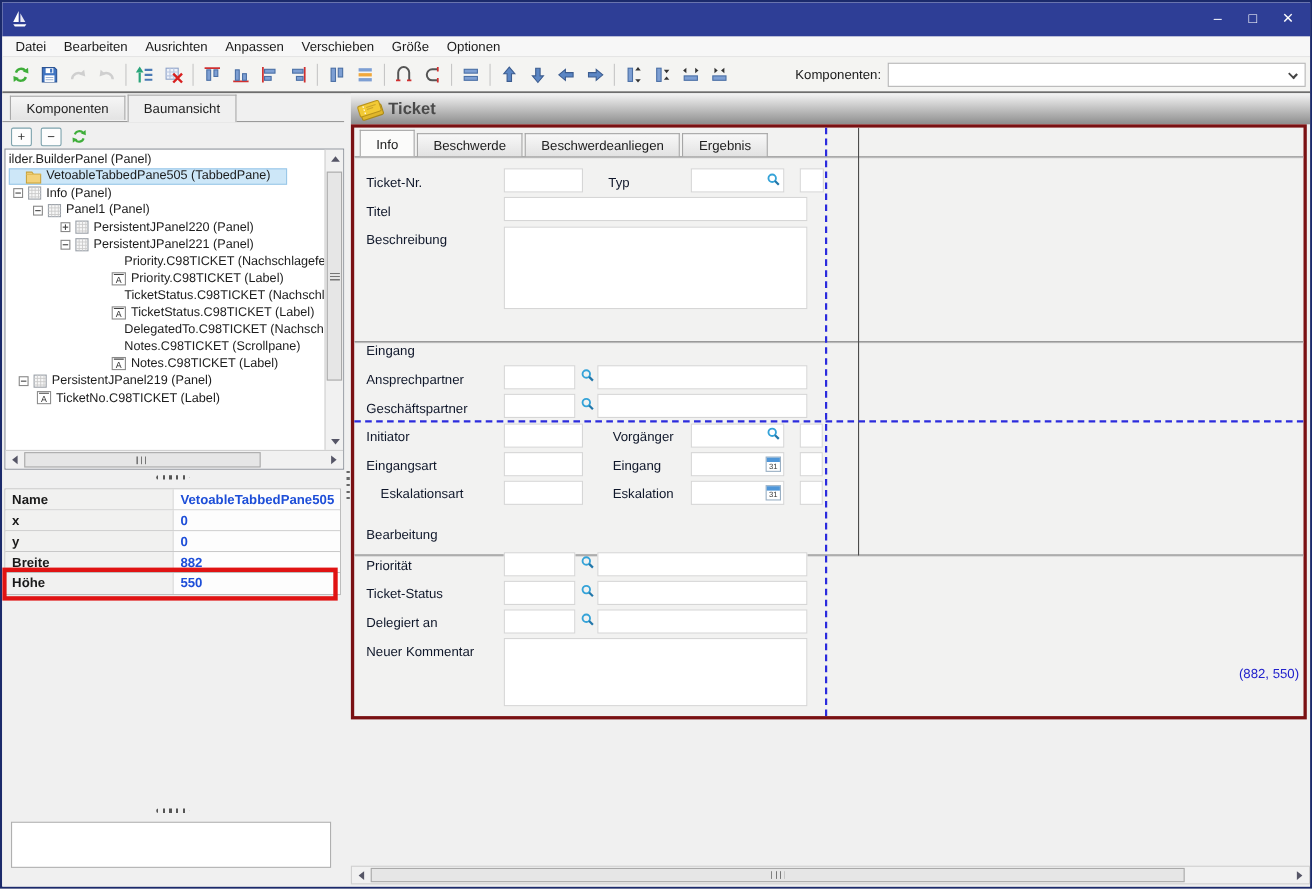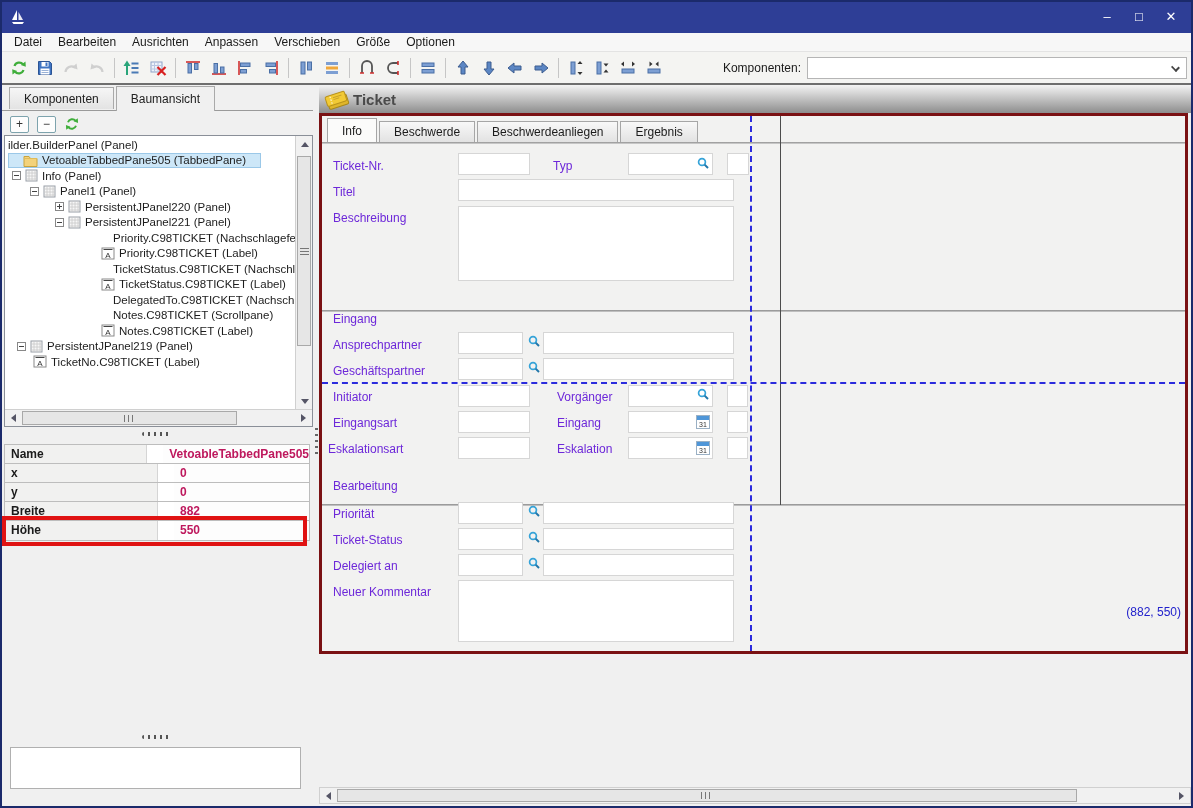--- a/index.html
+++ b/index.html
@@ -56,38 +56,38 @@
   .tri-right{border-left:5px solid #556;border-right:none;}
   .thumb{position:absolute;background:#e6e6e6;border:1px solid #a9a9a9;display:flex;align-items:center;justify-content:center;}
   .grip-lines-h{width:12px;height:7px;background:repeating-linear-gradient(90deg,#777 0 1px,transparent 1px 4px);}
   .grip-lines-v{width:9px;height:7px;background:repeating-linear-gradient(0deg,#777 0 1px,transparent 1px 3px);}
   
   .hdots{position:absolute;width:30px;height:4px;background:repeating-linear-gradient(90deg,#555 0 2px,transparent 2px 6px);border-radius:2px;}
   .props{position:absolute;left:2px;top:359px;width:306px;border:1px solid #bdbdbd;background:#fff;}
   .prow{display:flex;height:19px;border-bottom:1px solid #bdbdbd;font-size:12px;font-weight:bold;}
   .prow:last-child{border-bottom:none;}
   .pkey{width:153px;background:#f1f1f0;border-right:1px solid #d5d5d5;padding:2px 0 0 6px;color:#1a1a1a;}
-  .pval{flex:1;background:#fdfdfd;padding:2px 0 0 6px;color:#be185d;margin-left:16px;}
+  .pval{flex:1;background:#fdfdfd;padding:2px 0 0 6px;color:#1d4ed8;}
   .red-annot{position:absolute;left:0;top:431px;width:305px;height:30px;border:4px solid #e01313;pointer-events:none;}
   .bottom-box{position:absolute;left:8px;top:662px;width:291px;height:42px;background:#fff;border:1px solid #b0b0b0;}
   
   .design-header{position:absolute;left:0;top:0;right:0;height:28px;background:linear-gradient(#f4f4f4,#8d8d8d);display:flex;align-items:center;}
   .design-header .dh-title{font-size:15px;font-weight:bold;color:#4a4a4a;margin-left:34px;}
   .ticket-ic{position:absolute;left:5px;top:3px;}
   .frame{position:absolute;left:0;top:28px;width:869px;height:541px;border:3px solid #7a1113;background:#f2f2f1;}
   .canvas{position:absolute;inset:0;overflow:hidden;}
   .dtabs{position:absolute;left:5px;top:2px;height:24px;display:flex;align-items:flex-end;}
   .dtab{font-size:12px;border:1px solid #a6a6a6;border-bottom:none;background:linear-gradient(#f8f8f8,#e2e2e2);height:21px;line-height:21px;padding:0 14px;margin-right:2px;color:#1c1c1c;}
   .dtab.active{background:#fbfbfa;height:24px;line-height:24px;font-weight:normal;}
   .tabline{position:absolute;left:0;right:0;top:26px;height:2px;background:linear-gradient(#8f8f8f,#d8d8d8);}
   .hline{position:absolute;left:0;right:0;height:2px;background:linear-gradient(#8a8a8a,#d0d0d0);}
   .vline{position:absolute;width:1px;background:#4c4c4c;}
   .dash-v{position:absolute;top:0;bottom:0;width:0;border-left:2px dashed #2b2bdd;}
   .dash-h{position:absolute;left:0;right:0;height:0;border-top:2px dashed #2b2bdd;}
-  .flabel{position:absolute;font-size:12px;color:#6d28d9;white-space:nowrap;}
+  .flabel{position:absolute;font-size:12px;color:#0f172a;white-space:nowrap;}
   .inp{position:absolute;height:22px;background:#fff;border:1px solid #d6d6d6;font:12px "Liberation Sans",sans-serif;padding:2px 4px;color:#222;}
   textarea.inp{resize:none;}
   .mag{position:absolute;width:13px;height:13px;}
   .cal{position:absolute;width:14px;height:14px;background:#fff;border:1px solid #9ab0c4;}
   .cal::before{content:"";position:absolute;left:0;right:0;top:0;height:4px;background:#4f96d8;}
   .cal31{position:absolute;left:0;right:0;top:4px;text-align:center;font-size:7px;color:#333;line-height:9px;}
   .coords{position:absolute;right:4px;top:489px;font-size:12px;color:#2222cc;}
   
   .wa-sb{position:absolute;left:0;right:0;bottom:2px;height:17px;background:#f1f1f1;border:1px solid #d0d0d0;}
 </style>
@@ -617,21 +617,21 @@
 
           <span class="flabel" style="left:11px;top:300px">Eingangsart</span>
           <input class="inp" style="left: 136px; top: 295px; width: 72px;">
           <span class="flabel" style="left:235px;top:300px">Eingang</span>
           <input class="inp" style="left: 306px; top: 295px; width: 85px;">
           <span class="cal" style="left:374px;top:299px">
               <span class="cal31">31</span>
             </span>
           <input class="inp" style="left: 405px; top: 295px; width: 21px;">
 
-          <span class="flabel" style="left:6px;top:326px">Eskalationsart</span>
+          <span class="flabel" style="left:24px;top:326px">Eskalationsart</span>
           <input class="inp" style="left: 136px; top: 321px; width: 72px;">
           <span class="flabel" style="left:235px;top:326px">Eskalation</span>
           <input class="inp" style="left: 306px; top: 321px; width: 85px;">
           <span class="cal" style="left:374px;top:325px">
               <span class="cal31">31</span>
             </span>
           <input class="inp" style="left: 405px; top: 321px; width: 21px;">
 
           <span class="flabel" style="left:11px;top:363px">Bearbeitung</span>
           <span class="flabel" style="left:11px;top:391px">Priorität</span>

